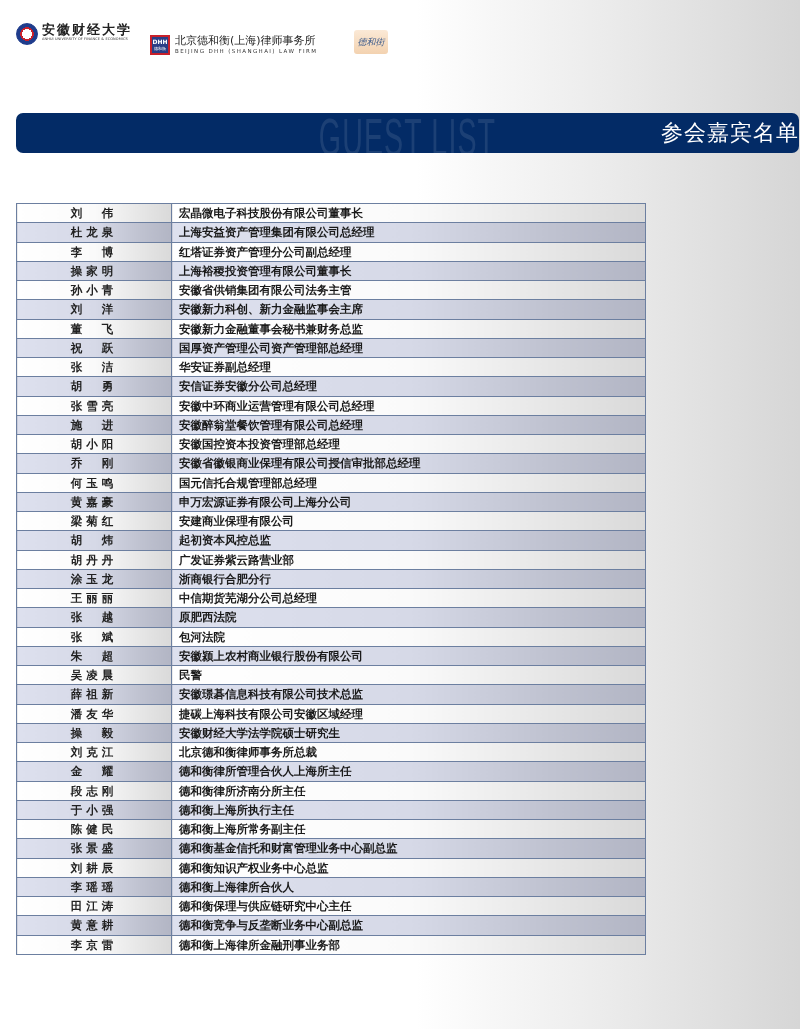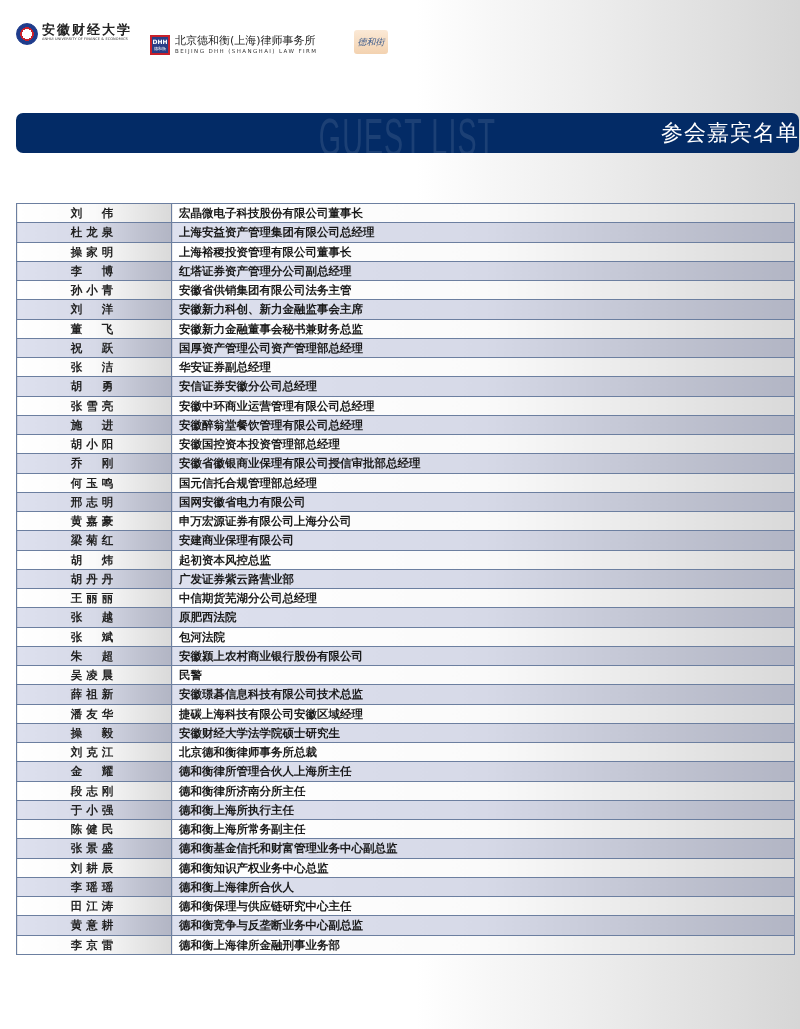--- a/index.html
+++ b/index.html
@@ -96,21 +96,21 @@
     position: relative;
     color: #ffffff;
     font-size: 22px;
     font-weight: normal;
     letter-spacing: 1px;
   }
 
   .guest-table {
     position: absolute;
     left: 16px; top: 203px;
-    width: 779px;
+    width: 630px;
     border-collapse: collapse;
     border: 1.5px solid #6c7fa0;
   }
   .guest-table td {
     height: 19.26px;
     padding: 0;
     border-bottom: 1px solid #6c7fa0;
     font-size: 11.5px;
     color: #1a1a1a;
     line-height: 18px;
@@ -171,28 +171,28 @@
   <tbody id="guest-body">
       <tr>
         <td class="name">刘　伟</td>
         <td class="title">宏晶微电子科技股份有限公司董事长</td>
       </tr>
       <tr>
         <td class="name">杜龙泉</td>
         <td class="title">上海安益资产管理集团有限公司总经理</td>
       </tr>
       <tr>
+        <td class="name">李　博</td>
+        <td class="title">红塔证券资产管理分公司副总经理</td>
+      </tr>
+      <tr>
         <td class="name">操家明</td>
         <td class="title">上海裕稷投资管理有限公司董事长</td>
       </tr>
       <tr>
-        <td class="name">李　博</td>
-        <td class="title">红塔证券资产管理分公司副总经理</td>
-      </tr>
-      <tr>
         <td class="name">孙小青</td>
         <td class="title">安徽省供销集团有限公司法务主管</td>
       </tr>
       <tr>
         <td class="name">刘　洋</td>
         <td class="title">安徽新力科创、新力金融监事会主席</td>
       </tr>
       <tr>
         <td class="name">董　飞</td>
         <td class="title">安徽新力金融董事会秘书兼财务总监</td>
@@ -223,40 +223,40 @@
       </tr>
       <tr>
         <td class="name">乔　刚</td>
         <td class="title">安徽省徽银商业保理有限公司授信审批部总经理</td>
       </tr>
       <tr>
         <td class="name">何玉鸣</td>
         <td class="title">国元信托合规管理部总经理</td>
       </tr>
       <tr>
-        <td class="name">邢志明</td>
-        <td class="title">国网安徽省电力有限公司</td>
-      </tr>
-      <tr>
         <td class="name">黄嘉豪</td>
         <td class="title">申万宏源证券有限公司上海分公司</td>
       </tr>
       <tr>
         <td class="name">梁菊红</td>
         <td class="title">安建商业保理有限公司</td>
       </tr>
       <tr>
         <td class="name">胡　炜</td>
         <td class="title">起初资本风控总监</td>
       </tr>
       <tr>
         <td class="name">胡丹丹</td>
         <td class="title">广发证券紫云路营业部</td>
       </tr>
       <tr>
+        <td class="name">涂玉龙</td>
+        <td class="title">浙商银行合肥分行</td>
+      </tr>
+      <tr>
         <td class="name">王丽丽</td>
         <td class="title">中信期货芜湖分公司总经理</td>
       </tr>
       <tr>
         <td class="name">张　越</td>
         <td class="title">原肥西法院</td>
       </tr>
       <tr>
         <td class="name">张　斌</td>
         <td class="title">包河法院</td>

